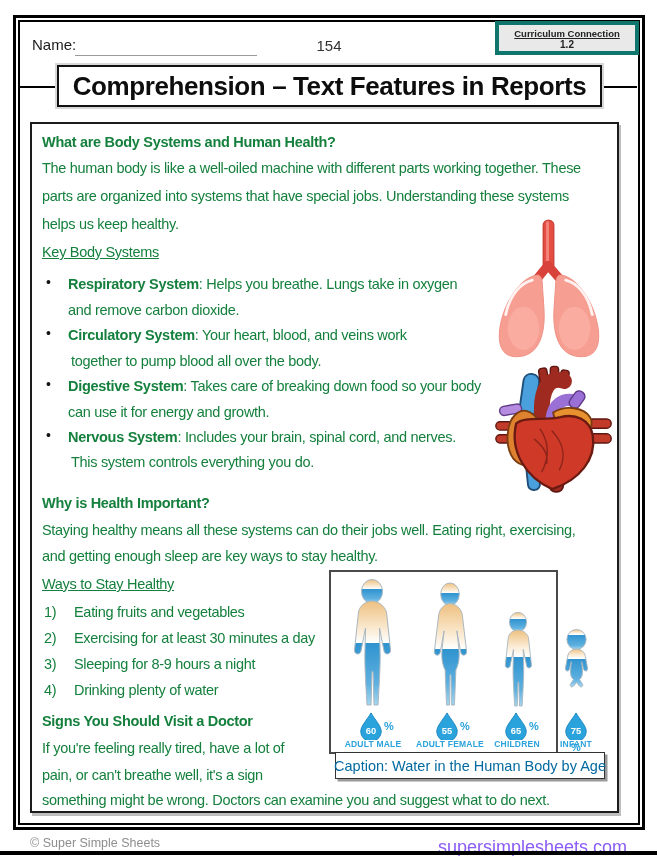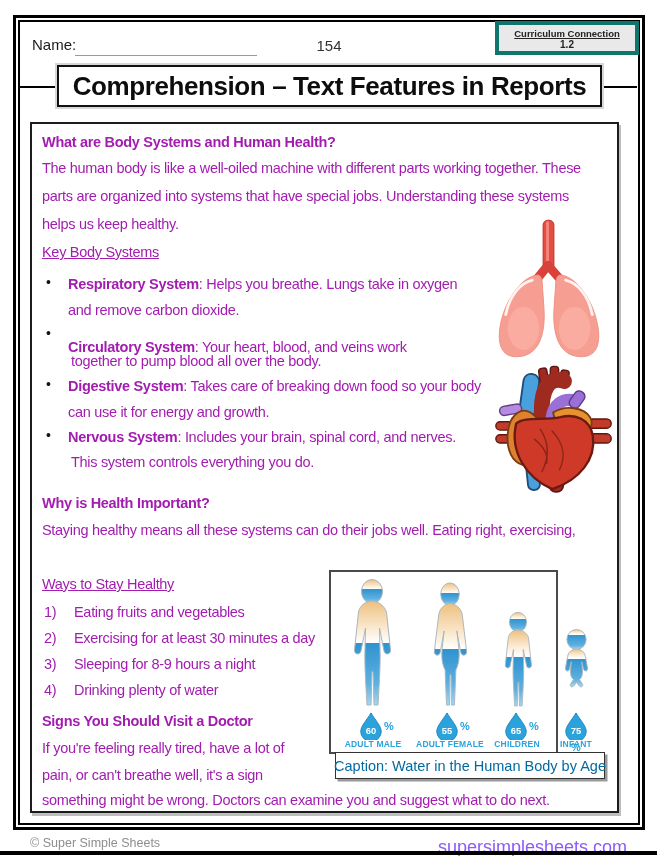--- a/index.html
+++ b/index.html
@@ -20,21 +20,21 @@
 
   
   .title-connector { position:absolute; height:2px; background:#000; top:64px; }
   .title-connector.left { left:0; width:38px; }
   .title-connector.right { left:581px; width:36px; }
   .title-box { position:absolute; left:37px; top:43px; width:545px; height:42px; background:#fff; border:2px solid #111; box-shadow:0 0 0 2px #d7d7d7; display:flex; align-items:center; justify-content:center; }
   .title-box h1 { font-size:26px; font-weight:bold; letter-spacing:-0.4px; color:#0d0d0d; white-space:nowrap; }
 
   
   .content-box { position:absolute; left:10px; top:100px; width:589px; height:691px; border:2px solid #1c1c1c; background:#fff; box-shadow:2px 3px 0 rgba(110,110,110,.45); overflow:hidden; }
-  .tline { position:absolute; white-space:nowrap; font-size:14.5px; letter-spacing:-0.3px; line-height:20px; color:#a21caf; }
+  .tline { position:absolute; white-space:nowrap; font-size:14.5px; letter-spacing:-0.3px; line-height:20px; color:#15803d; }
   .thead { font-weight:bold; }
   .tsub { text-decoration:underline; }
   .bullet-dot { position:absolute; font-size:14px; color:#141414; }
 
   
   .figure-box { position:absolute; left:297px; top:446px; width:229px; height:184px; border:2px solid #4a4a4a; background:#fff; }
   .person { position:absolute; }
   .drop-wrap { position:absolute; display:flex; align-items:center; gap:1px; }
   .pct-sign { font-size:11px; font-weight:bold; color:#2aa2dc; }
   .person-label { position:absolute; font-size:8.5px; font-weight:bold; color:#2aa2dc; letter-spacing:.2px; text-align:center; white-space:nowrap; }
@@ -76,33 +76,34 @@
         <div class="tline" style="left:10px; top:62px;">parts are organized into systems that have special jobs. Understanding these systems</div>
         <div class="tline" style="left:10px; top:90px;">helps us keep healthy.</div>
 
         <div class="tline tsub" style="left:10px; top:118px;">Key Body Systems</div>
 
         <div class="bullet-dot" style="left:14px; top:150px;">•</div>
         <div class="tline" style="left:36px; top:150px;"><span class="thead">Respiratory System</span><span>: Helps you breathe. Lungs take in oxygen</span></div>
         <div class="tline" style="left:36px; top:176px;">and remove carbon dioxide.</div>
 
         <div class="bullet-dot" style="left:14px; top:201px;">•</div>
-        <div class="tline" style="left:36px; top:201px;margin-top:12px;"><span class="thead">Circulatory System</span><span>: Your heart, blood, and veins work</span></div>
+        <div class="tline" style="left:36px; top:201px;"><span class="thead">Circulatory System</span><span>: Your heart, blood, and veins work</span></div>
         <div class="tline" style="left:39px; top:227px;">together to pump blood all over the body.</div>
 
         <div class="bullet-dot" style="left:14px; top:252px;">•</div>
         <div class="tline" style="left:36px; top:252px;"><span class="thead">Digestive System</span><span>: Takes care of breaking down food so your body</span></div>
         <div class="tline" style="left:36px; top:278px;">can use it for energy and growth.</div>
 
         <div class="bullet-dot" style="left:14px; top:303px;">•</div>
         <div class="tline" style="left:36px; top:303px;"><span class="thead">Nervous System</span><span>: Includes your brain, spinal cord, and nerves.</span></div>
         <div class="tline" style="left:39px; top:328px;">This system controls everything you do.</div>
 
         <div class="tline thead" style="left:10px; top:369px;">Why is Health Important?</div>
         <div class="tline" style="left:10px; top:396px;">Staying healthy means all these systems can do their jobs well. Eating right, exercising,</div>
+        <div class="tline" style="left:10px; top:422px;">and getting enough sleep are key ways to stay healthy.</div>
 
         <div class="tline tsub" style="left:10px; top:450px;">Ways to Stay Healthy</div>
 
         <div class="tline" style="left:12px; top:478px;">1)</div>
         <div class="tline" style="left:42px; top:478px;">Eating fruits and vegetables</div>
         <div class="tline" style="left:12px; top:504px;">2)</div>
         <div class="tline" style="left:42px; top:504px;">Exercising for at least 30 minutes a day</div>
         <div class="tline" style="left:12px; top:530px;">3)</div>
         <div class="tline" style="left:42px; top:530px;">Sleeping for 8-9 hours a night</div>
         <div class="tline" style="left:12px; top:556px;">4)</div>

